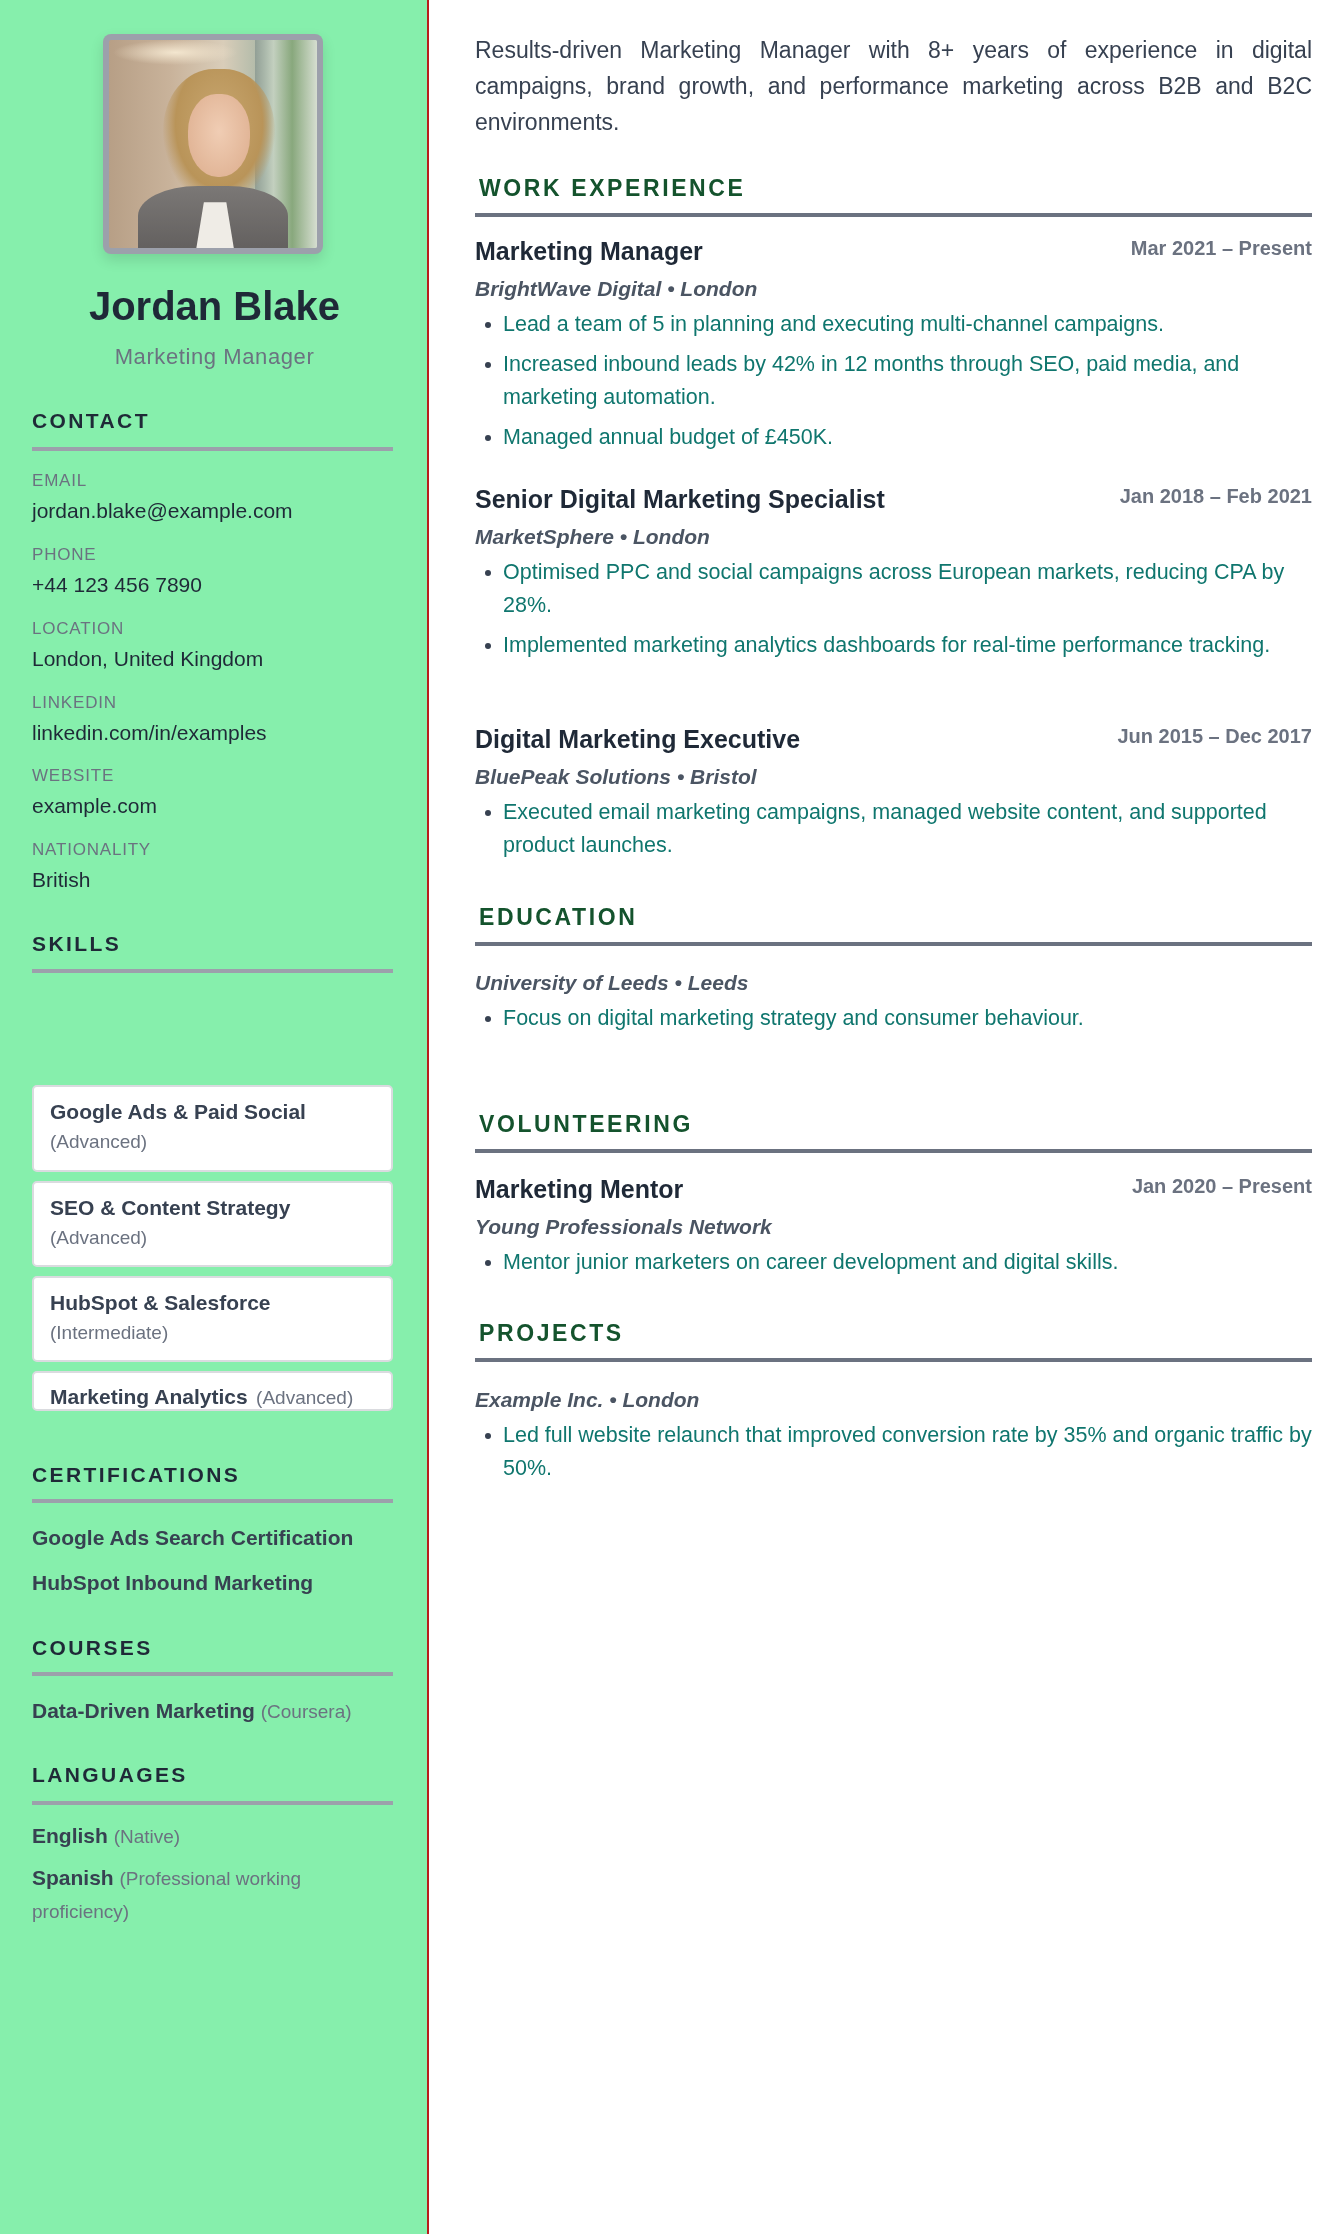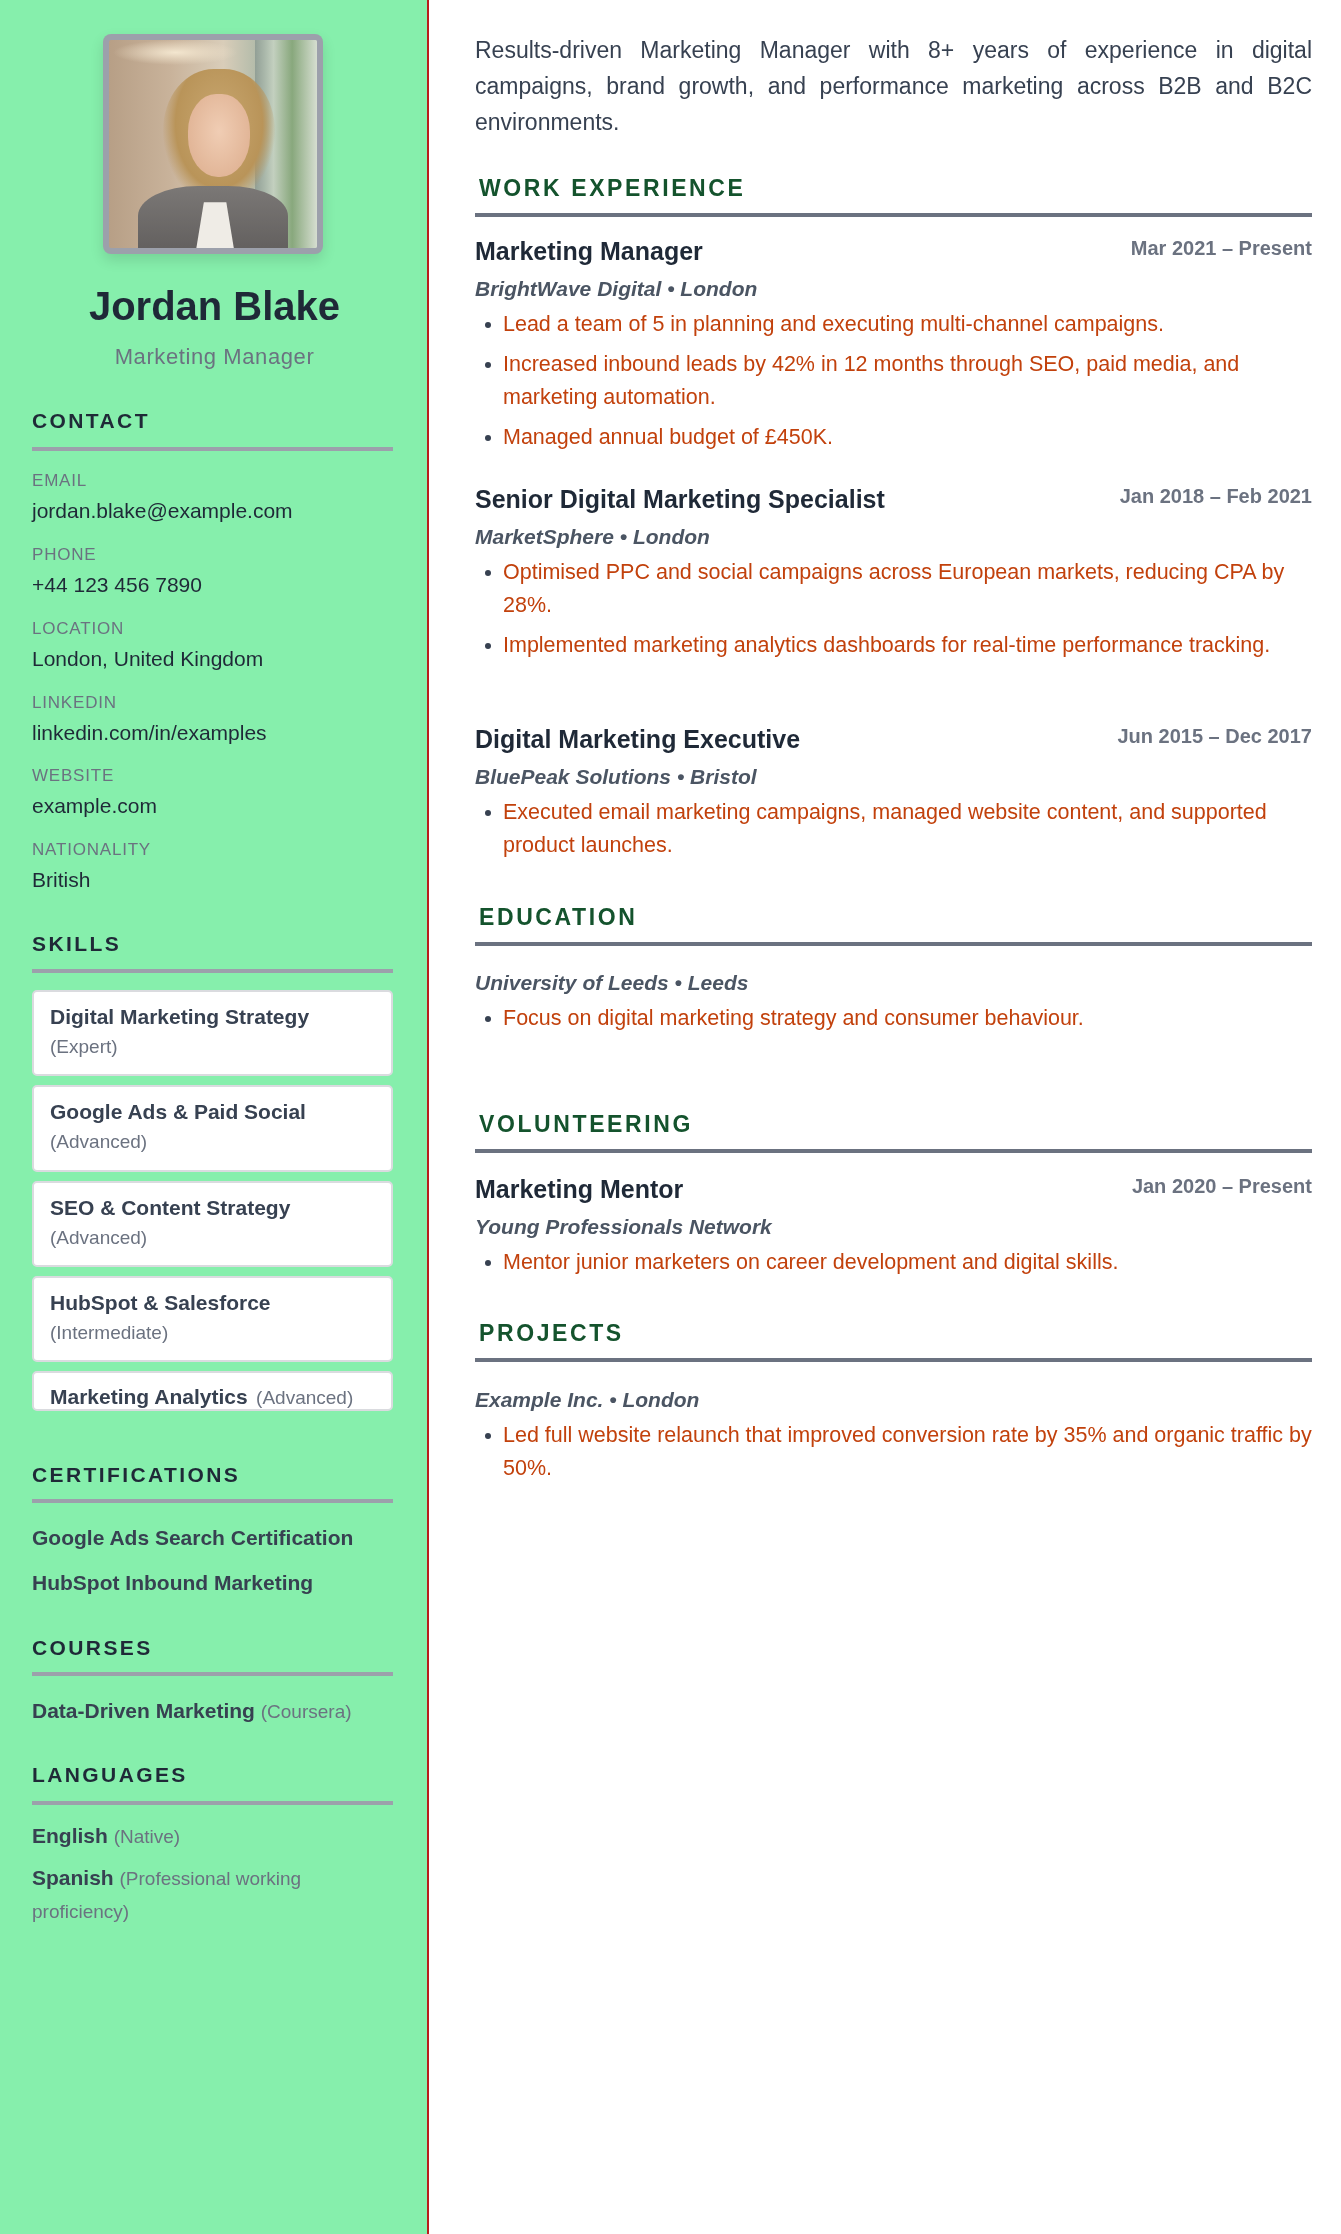--- a/index.html
+++ b/index.html
@@ -72,21 +72,21 @@
     position: absolute; left: 4px; font-size: 23px; font-weight: 700; color: #14532d; letter-spacing: 2.6px; line-height: 28px;
   }
   .m-rule { position: absolute; left: 0; width: 837px; height: 4px; background: #6b7280; }
   .entry { position: absolute; left: 0; width: 837px; }
   .entry-head { position: relative; height: 36px; }
   .entry-title { font-size: 25px; font-weight: 700; color: #1f2937; line-height: 36px; }
   .entry-date { position: absolute; right: 0; top: 0; font-size: 20px; font-weight: 700; color: #6b7280; line-height: 30px; }
   .entry-org { font-size: 21px; font-weight: 700; font-style: italic; color: #4b5563; line-height: 30px; margin-top: 5px; }
   .entry-bullets { list-style: none; margin-top: 4px; }
   .entry-bullets li {
-    position: relative; padding-left: 28px; font-size: 21.5px; color: #c2410c; line-height: 33px; margin-bottom: 7px;
+    position: relative; padding-left: 28px; font-size: 21.5px; color: #0f766e; line-height: 33px; margin-bottom: 7px;
   }
   .entry-bullets li::before {
     content: ""; position: absolute; left: 10px; top: 14px; width: 6px; height: 6px; border-radius: 50%; background: #374151;
   }
 </style>
 </head>
 <body>
 
 <aside class="sidebar">
   <div class="photo-frame">
@@ -114,24 +114,20 @@
   <div class="c-label" style="top:692px">LINKEDIN</div>
   <div class="c-value" style="top:719px">linkedin.com/in/examples</div>
   <div class="c-label" style="top:765px">WEBSITE</div>
   <div class="c-value" style="top:792px">example.com</div>
   <div class="c-label" style="top:839px">NATIONALITY</div>
   <div class="c-value" style="top:866px">British</div>
 
   <div class="s-head" style="top:931px">SKILLS</div>
   <div class="s-rule" style="top:969px"></div>
 
-  <div class="skill" style="top:990px;height:86px">
-    <div class="skill-name">Digital Marketing Strategy</div>
-    <div class="skill-level">(Expert)</div>
-  </div>
   <div class="skill" style="top:1085px;height:87px">
     <div class="skill-name">Google Ads &amp; Paid Social</div>
     <div class="skill-level">(Advanced)</div>
   </div>
   <div class="skill" style="top:1181px;height:86px">
     <div class="skill-name">SEO &amp; Content Strategy</div>
     <div class="skill-level">(Advanced)</div>
   </div>
   <div class="skill" style="top:1276px;height:86px">
     <div class="skill-name">HubSpot &amp; Salesforce</div>

